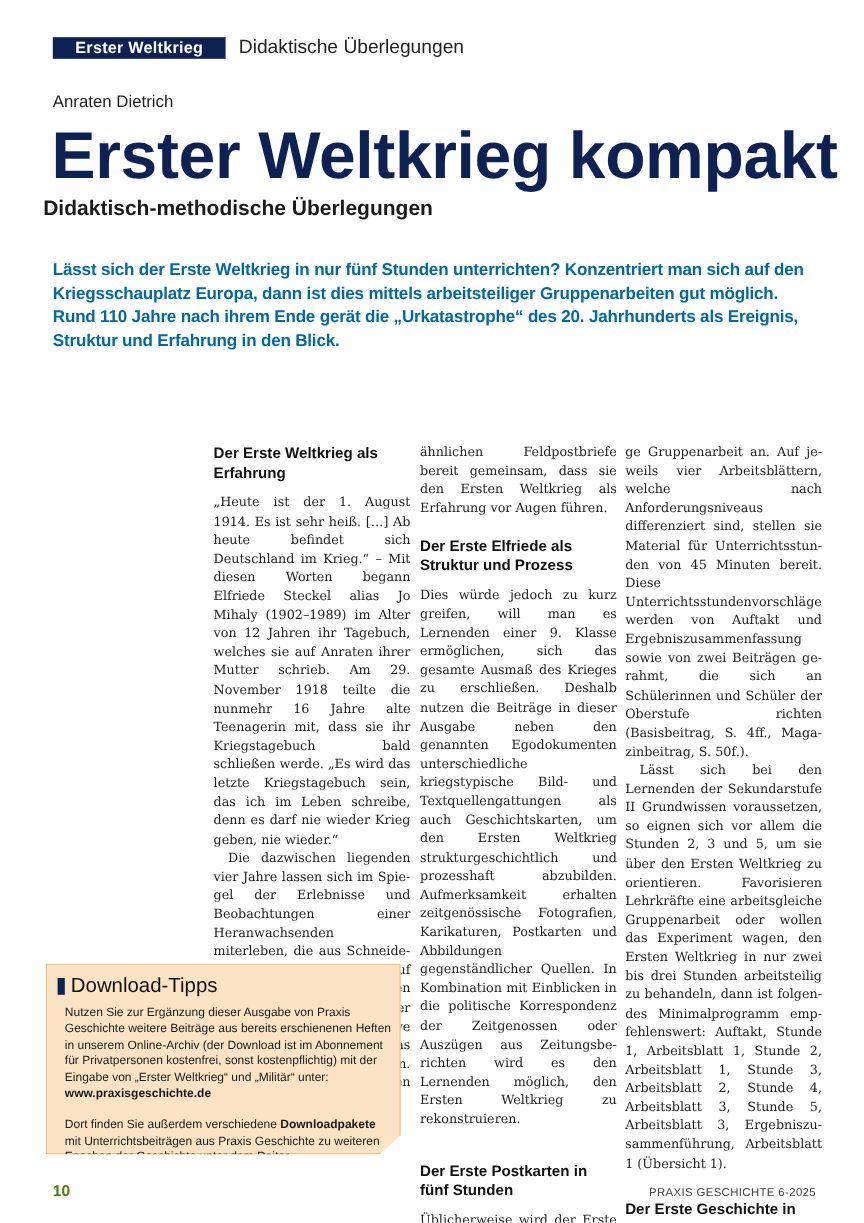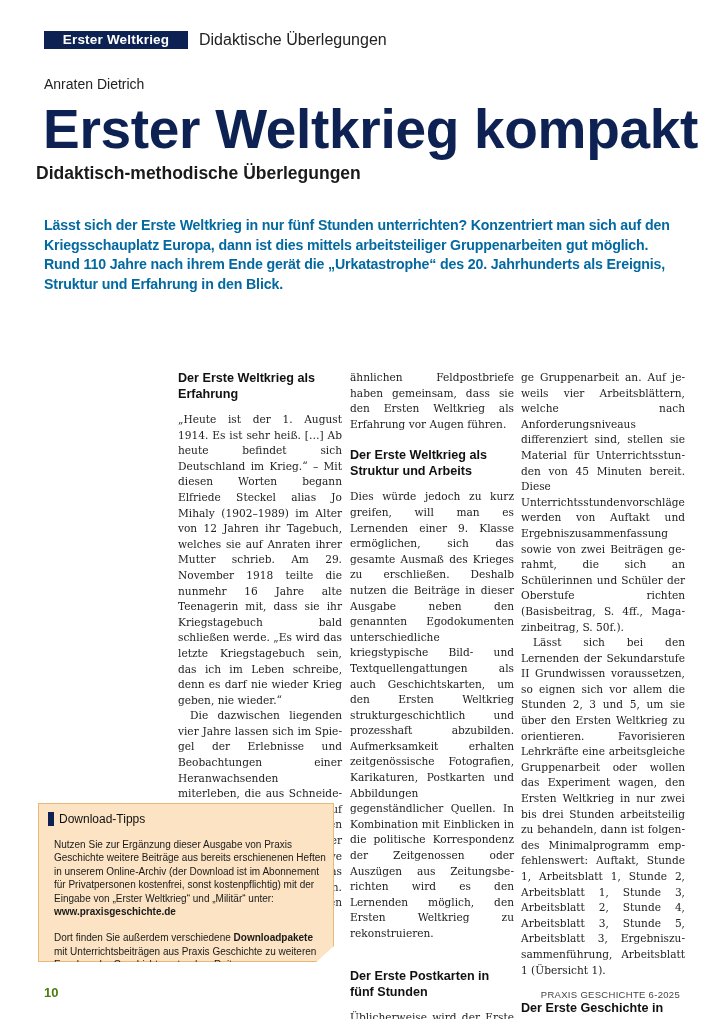--- a/index.html
+++ b/index.html
@@ -37,21 +37,21 @@
   .col2 { left: 350px; }
   .col3 { left: 521px; }
   .col2 h3, .col3 h3 { margin-top: 15px; }
   .dl-box {
     position: absolute; left: 38px; top: 803px; width: 294px; height: 157px;
     background: #fbe3c3; border: 1.5px solid #eab979;
     clip-path: polygon(0 0, 100% 0, 100% 90%, 94% 100%, 0 100%);
   }
   .dl-title { position: absolute; left: 9px; top: 8px; display: flex; align-items: center; }
   .dl-square { width: 6px; height: 14px; background: #0d2152; margin-right: 5px; }
-  .dl-title-text { font-size: 12px; color: #111; }
+  .dl-title-text { font-size: 17px; color: #111; }
   .dl-body { position: absolute; left: 15px; top: 34px; width: 272px; font-size: 10px; line-height: 13.4px; color: #1a1a1a; }
   .dl-body p { margin: 0 0 13px 0; }
   .dl-body b { font-weight: bold; }
   .page-num { position: absolute; left: 44px; top: 985px; font-size: 13px; color: #4d7c0f; font-weight: bold; }
   .journal { position: absolute; right: 40px; top: 989px; font-size: 9.5px; color: #444; letter-spacing: 0.3px; }
 </style>
 </head>
 <body>
 
 <div class="header-bar">
@@ -64,22 +64,22 @@
 <h2 class="subtitle">Didaktisch-methodische Überlegungen</h2>
 <p class="lead">Lässt sich der Erste Weltkrieg in nur fünf Stunden unterrichten? Konzentriert man sich auf den Kriegs­schauplatz Europa, dann ist dies mittels arbeitsteiliger Gruppenarbeiten gut möglich. Rund 110 Jahre nach ihrem Ende gerät die „Urkatastrophe“ des 20. Jahrhunderts als Ereignis, Struktur und Erfahrung in den Blick.</p>
 
 <div class="col col1">
   <h3>Der Erste Weltkrieg als Erfahrung</h3>
   <p>„Heute ist der 1. August 1914. Es ist sehr heiß. […] Ab heute be­findet sich Deutschland im Krieg.“ – Mit diesen Worten be­gann Elfriede Steckel alias Jo Mihaly (1902–1989) im Alter von 12 Jahren ihr Tagebuch, welches sie auf Anraten ihrer Mutter schrieb. Am 29. Novem­ber 1918 teilte die nunmehr 16 Jahre alte Teenagerin mit, dass sie ihr Kriegstagebuch bald schließen werde. „Es wird das letzte Kriegstagebuch sein, das ich im Leben schreibe, denn es darf nie wieder Krieg geben, nie wieder.“</p>
   <p class="indent">Die dazwischen liegenden vier Jahre lassen sich im Spie­gel der Erlebnisse und Beobach­tungen einer Heranwachsenden miterleben, die aus Schneide­mühl in Posen berichtet. Auf diese Weise können Schülerin­nen und Schüler eine subjekti­ve Perspektive von der Heimat­front auf das Kriegsgeschehen einnehmen. Tagebücher und die diesen Selbstauskünften</p>
 </div>
 
 <div class="col col2">
-  <p>ähnlichen Feldpostbriefe haben gemeinsam, dass sie den Ersten Weltkrieg als Erfahrung vor Au­gen führen.</p>
-  <h3>Der Erste Weltkrieg als Struktur und Arbeits</h3>
+  <p>ähnlichen Feldpostbriefe bereit gemeinsam, dass sie den Ersten Weltkrieg als Erfahrung vor Au­gen führen.</p>
+  <h3>Der Erste Elfriede als Struktur und Prozess</h3>
   <p>Dies würde jedoch zu kurz grei­fen, will man es Lernenden ei­ner 9. Klasse ermöglichen, sich das gesamte Ausmaß des Krie­ges zu erschließen. Deshalb nutzen die Beiträge in dieser Ausgabe neben den genannten Egodokumenten unterschiedli­che kriegstypische Bild- und Textquellengattungen als auch Geschichtskarten, um den Ers­ten Weltkrieg strukturgeschicht­lich und prozesshaft abzubil­den. Aufmerksamkeit erhalten zeitgenössische Fotografien, Karikaturen, Postkarten und Abbildungen gegenständlicher Quellen. In Kombination mit Einblicken in die politische Kor­respondenz der Zeitgenossen oder Auszügen aus Zeitungsbe­richten wird es den Lernenden möglich, den Ersten Weltkrieg zu rekonstruieren.</p>
   <h3 style="margin-top:26px">Der Erste Postkarten in fünf Stunden</h3>
   <p>Üblicherweise wird der Erste Weltkrieg den Lehrplänen fol­gend in der 9. Klasse behandelt. Die vier als Basisangebot ausge­wiesenen Beiträge wie der ver­tiefende Unterrichtsvorschlag zu den Friedensregelungen 1918/19 bieten eine arbeitsteili­</p>
 </div>
 
 <div class="col col3">
   <p>ge Gruppenarbeit an. Auf je­weils vier Arbeitsblättern, wel­che nach Anforderungsniveaus differenziert sind, stellen sie Material für Unterrichtsstun­den von 45 Minuten bereit. Die­se Unterrichtsstundenvorschlä­ge werden von Auftakt und Ergebniszusammenfassung so­wie von zwei Beiträgen ge­rahmt, die sich an Schülerinnen und Schüler der Oberstufe rich­ten (Basisbeitrag, S. 4ff., Maga­zinbeitrag, S. 50f.).</p>
   <p class="indent">Lässt sich bei den Lernenden der Sekundarstufe II Grundwis­sen voraussetzen, so eignen sich vor allem die Stunden 2, 3 und 5, um sie über den Ersten Welt­krieg zu orientieren. Favorisie­ren Lehrkräfte eine arbeitsglei­che Gruppenarbeit oder wollen das Experiment wagen, den Ersten Weltkrieg in nur zwei bis drei Stunden arbeitsteilig zu behandeln, dann ist folgen­des Minimalprogramm emp­fehlenswert: Auftakt, Stunde 1, Arbeitsblatt 1, Stunde 2, Arbeits­blatt 1, Stunde 3, Arbeitsblatt 2, Stunde 4, Arbeitsblatt 3, Stunde 5, Arbeitsblatt 3, Ergebniszu­sammenführung, Arbeitsblatt 1 (Übersicht 1).</p>
   <h3 style="margin-top:22px">Der Erste Geschichte in der Geschichtskultur</h3>
   <p>Ausgewählte Arbeitsblätter können dazu dienen, die Ge­schichte des Ersten Weltkriegs konzentriert und zeitsparend zu unterrichten. Sie lassen sich etwa dafür einsetzen, Lerngrup­</p>

